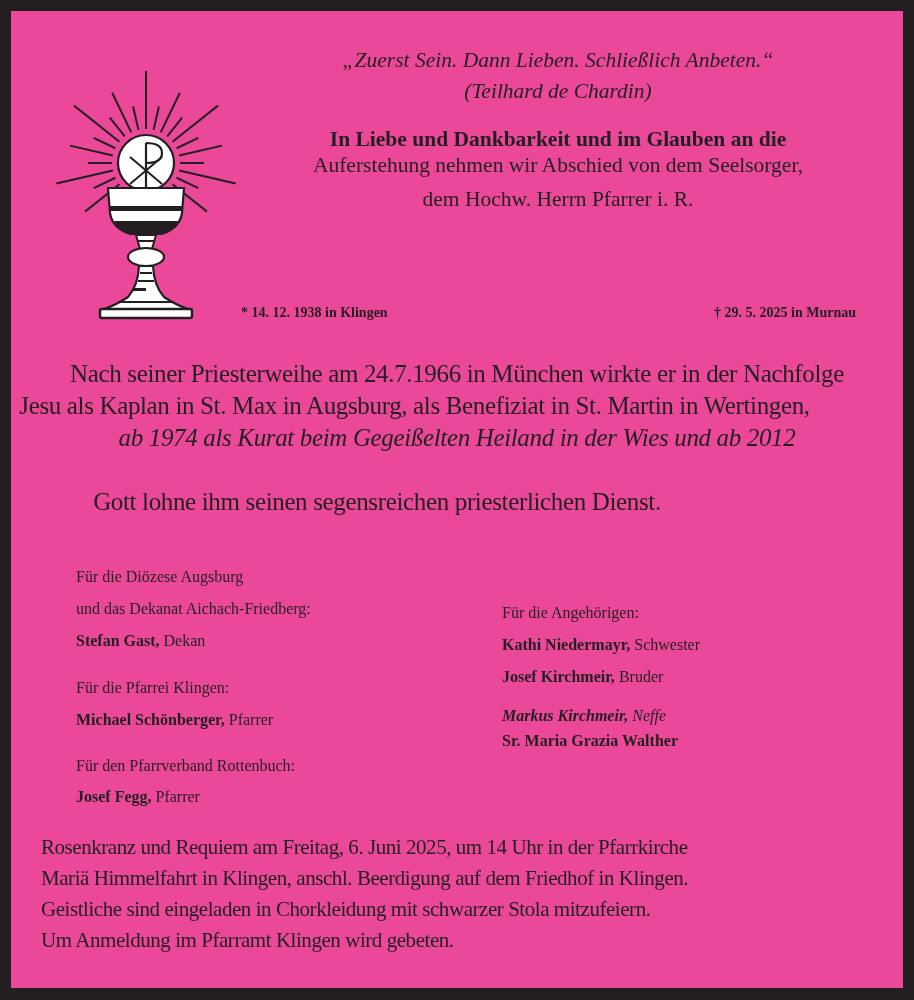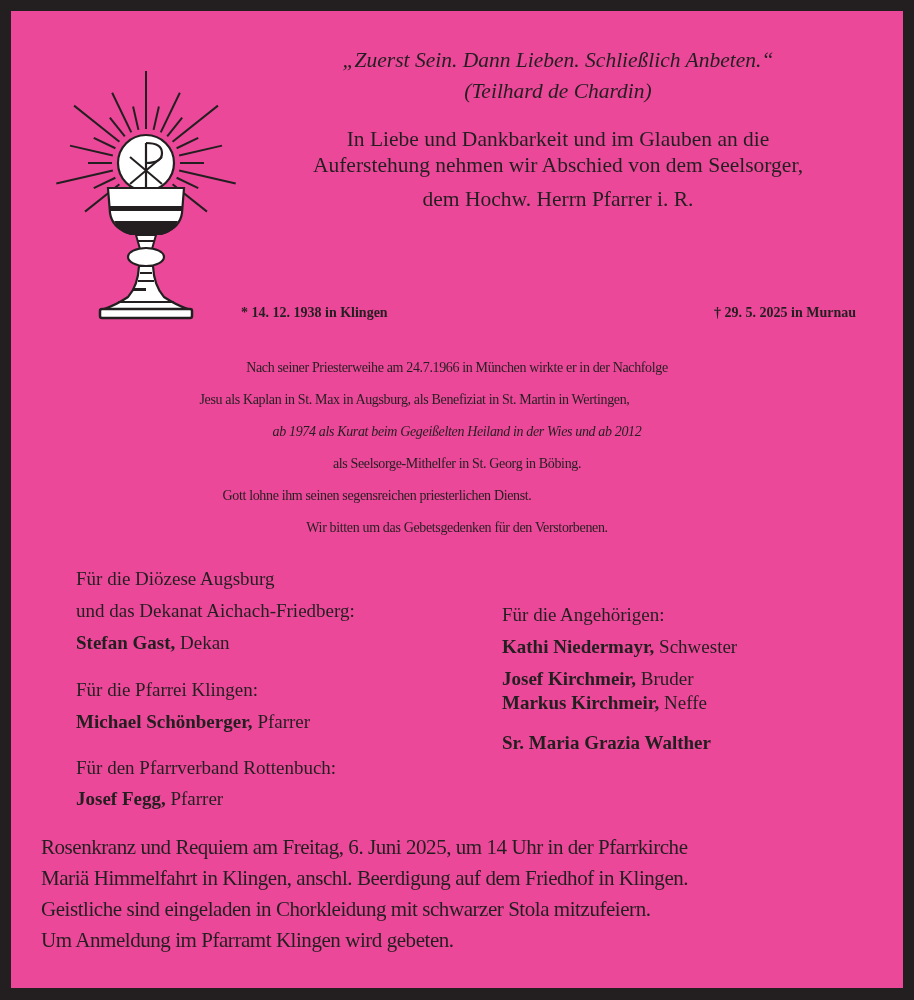--- a/index.html
+++ b/index.html
@@ -12,22 +12,22 @@
   .page {
     position: absolute; left: 11px; top: 11px; width: 892px; height: 977px;
     background: #ec4899;
   }
   .abs { position: absolute; white-space: nowrap; }
   .center { text-align: center; }
   .quote { font-style: italic; font-size: 21.5px; }
   .intro { font-size: 21.5px; }
   .name { font-weight: bold; font-size: 51px; letter-spacing: 0.2px; }
   .dates { font-weight: bold; font-size: 14px; }
-  .body-text { font-size: 14px; letter-spacing: -0.35px; }
-  .sig { font-size: 19px; }
+  .body-text { font-size: 25px; letter-spacing: -0.35px; }
+  .sig { font-size: 16px; }
   .sig b { font-weight: bold; }
   .bottom { font-size: 21px; letter-spacing: -0.45px; }
   svg.emblem { position: absolute; left: 33px; top: 50px; }
 </style>
 </head>
 <body>
 
 <div class="page">
 
   <svg class="emblem" width="200" height="260" viewBox="0 0 200 260">
@@ -78,34 +78,32 @@
     <line x1="94" y1="220" x2="110" y2="220" stroke="#231f20" stroke-width="2"></line>
     <rect x="89" y="227" width="13" height="3" fill="#231f20"></rect>
     <line x1="74" y1="241" x2="130" y2="241" stroke="#231f20" stroke-width="2"></line>
 
     <rect x="56" y="248" width="92" height="9" rx="2" fill="#fff" stroke="#231f20" stroke-width="2.5"></rect>
   </svg>
 
   <div class="abs center quote" style="left:230px; width:634px; top:37px;">„Zuerst Sein. Dann Lieben. Schließlich Anbeten.“</div>
   <div class="abs center quote" style="left:230px; width:634px; top:68px;">(Teilhard de Chardin)</div>
 
-  <div class="abs center intro" style="left:230px; width:634px; top:116px;">In Liebe und Dankbarkeit und im Glauben an die</div>
+  <div class="abs center intro" style="left:230px; width:634px; top:116px;font-weight:bold;">In Liebe und Dankbarkeit und im Glauben an die</div>
   <div class="abs center intro" style="left:230px; width:634px; top:142px;">Auferstehung nehmen wir Abschied von dem Seelsorger,</div>
   <div class="abs center intro" style="left:230px; width:634px; top:176px;">dem Hochw. Herrn Pfarrer i. R.</div>
 
 
   <div class="abs dates" style="left:230px; top:294px;">* 14. 12. 1938 in Klingen</div>
   <div class="abs dates" style="right:47px; top:294px;">† 29. 5. 2025 in Murnau</div>
 
   <div class="abs center body-text" style="left:0; width:892px; top:349px;">Nach seiner Priesterweihe am 24.7.1966 in München wirkte er in der Nachfolge</div>
   <div class="abs center body-text" style="left:0; width:807px; top:381px;">Jesu als Kaplan in St. Max in Augsburg, als Benefiziat in St. Martin in Wertingen,</div>
   <div class="abs center body-text" style="left:0; width:892px; top:413px;font-style:italic;">ab 1974 als Kurat beim Gegeißelten Heiland in der Wies und ab 2012</div>
-  <div class="abs center body-text" style="left:0; width:892px; top:445px;">als Seelsorge-Mithelfer in St. Georg in Böbing.</div>
   <div class="abs center body-text" style="left:0; width:732px; top:477px;">Gott lohne ihm seinen segensreichen priesterlichen Dienst.</div>
-  <div class="abs center body-text" style="left:0; width:892px; top:509px;">Wir bitten um das Gebetsgedenken für den Verstorbenen.</div>
 
   <div>
     <div class="abs sig" style="left:65px; top:557px;">Für die Diözese Augsburg</div>
     <div class="abs sig" style="left:65px; top:589px;">und das Dekanat Aichach-Friedberg:</div>
     <div class="abs sig" style="left:65px; top:621px;">
       <b>Stefan Gast,</b>
       <span>Dekan</span>
     </div>
 
     <div class="abs sig" style="left:65px; top:668px;">Für die Pfarrei Klingen:</div>
@@ -124,21 +122,21 @@
   <div>
     <div class="abs sig" style="left:491px; top:593px;">Für die Angehörigen:</div>
     <div class="abs sig" style="left:491px; top:625px;">
       <b>Kathi Niedermayr,</b>
       <span>Schwester</span>
     </div>
     <div class="abs sig" style="left:491px; top:657px;">
       <b>Josef Kirchmeir,</b>
       <span>Bruder</span>
     </div>
-    <div class="abs sig" style="left:491px; top:681px;">
+    <div class="abs sig" style="left:491px; top:696px;font-style:italic;">
       <b>Markus Kirchmeir,</b>
       <span>Neffe</span>
     </div>
     <div class="abs sig" style="left:491px; top:721px;">
       <b>Sr. Maria Grazia Walther</b>
       <span></span>
     </div>
   </div>
 
   <div class="abs bottom" style="left:30px; top:824px;">Rosenkranz und Requiem am Freitag, 6. Juni 2025, um 14 Uhr in der Pfarrkirche</div>

